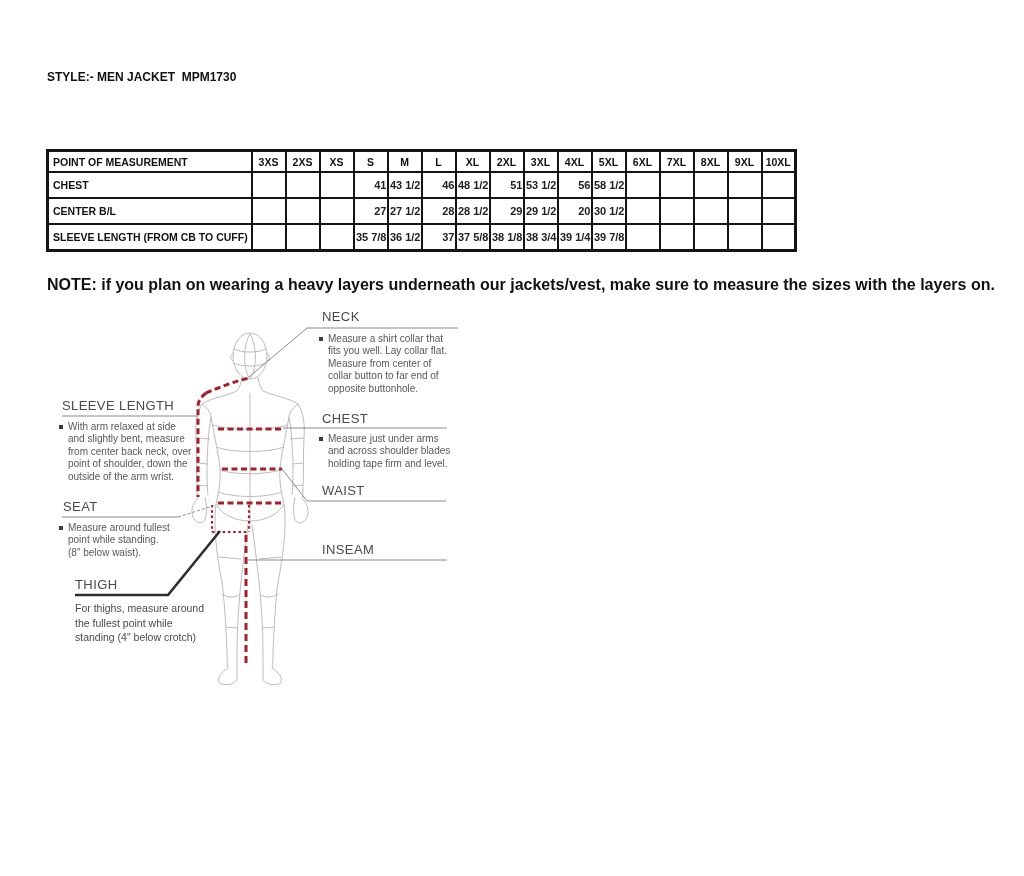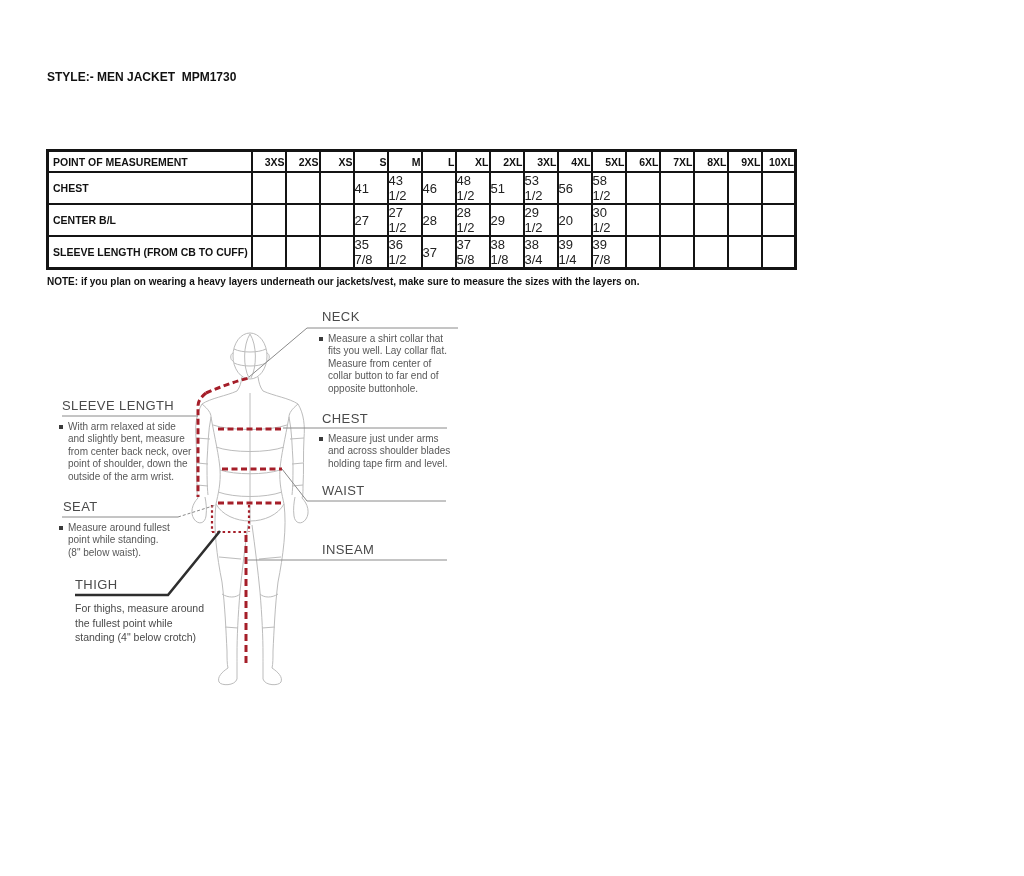--- a/index.html
+++ b/index.html
@@ -2,33 +2,33 @@
 <html><head>
 <meta charset="utf-8">
 <style>
   html,body{margin:0;padding:0;background:#ffffff;}
   #page{position:relative;width:1024px;height:876px;background:#ffffff;overflow:hidden;
         font-family:"Liberation Sans",sans-serif;color:#1d1d1d;margin-top:17px;}
 
   
   .doc-title{position:absolute;left:47px;top:53px;font-size:12px;font-weight:bold;
              white-space:pre;color:#111;}
-  .doc-note{position:absolute;left:47px;top:259px;font-size:10px;font-weight:bold;color:#111;}
+  .doc-note{position:absolute;left:47px;top:259px;font-size:16px;font-weight:bold;color:#111;}
 
   
   #size-table{position:absolute;left:46px;top:132px;width:751px;border-collapse:collapse;
               table-layout:fixed;border:3px solid #141414;}
   #size-table th,#size-table td{border:2px solid #141414;padding:0;overflow:hidden;
               font-family:"Liberation Sans",sans-serif;}
   #size-table col.c-label{width:204px;}
-  #size-table thead th{height:19px;font-size:10.5px;font-weight:bold;text-align:right;color:#111;}
+  #size-table thead th{height:19px;font-size:10.5px;font-weight:bold;text-align:center;color:#111;}
   #size-table thead th.corner{text-align:left;padding-left:4px;font-size:10.5px;}
   #size-table tbody th{height:24px;font-size:10.5px;font-weight:bold;text-align:left;
               padding-left:4px;color:#111;}
-  #size-table tbody td{height:24px;font-size:13px;font-weight:normal;text-align:left;color:#222;}
+  #size-table tbody td{height:24px;font-size:11px;font-weight:bold;text-align:right;color:#222;}
 
   
   #guide{position:absolute;left:50px;top:288px;width:440px;height:410px;}
   #guide-art{position:absolute;left:0;top:0;width:440px;height:410px;}
   .g-head{position:absolute;font-size:13px;letter-spacing:0.4px;color:#4a4a4a;
           white-space:pre;}
   .g-body{position:absolute;font-size:10px;line-height:12.4px;color:#585858;
           white-space:pre-line;width:180px;}
   .g-body.bulleted::before{content:"";position:absolute;left:-9px;top:4px;width:3.5px;
           height:3.5px;background:#3a3a3a;}

